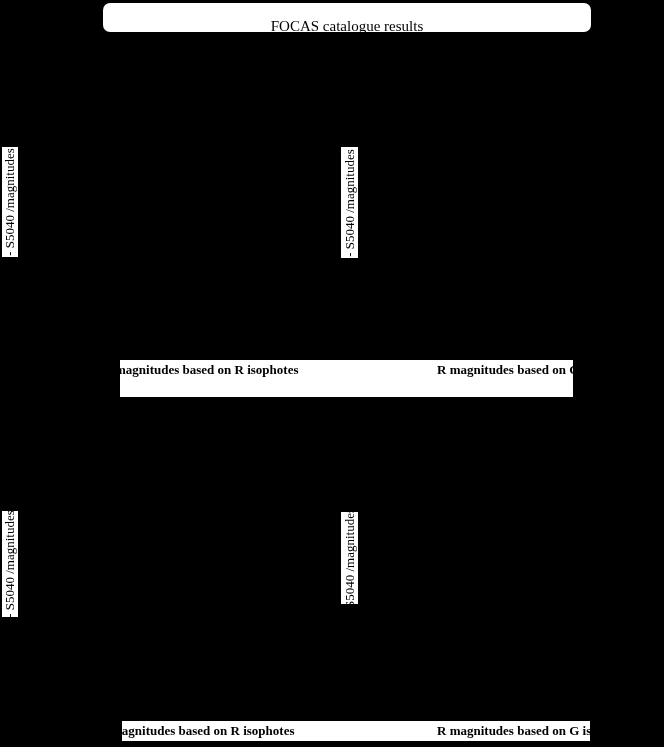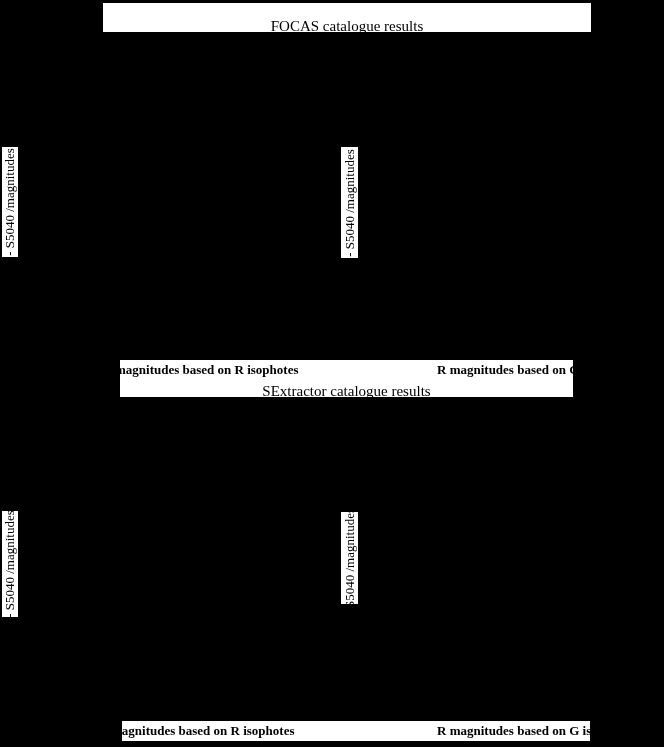--- a/index.html
+++ b/index.html
@@ -10,21 +10,21 @@
     overflow: hidden;
   }
   .canvas { position: relative; width: 664px; height: 747px; background: #000000; }
   .panel {
     position: absolute;
     background: #ffffff;
     color: #000000;
     overflow: hidden;
   }
   
-  #top-title-box { left: 103px; top: 3px; width: 488px; height: 29px; }
+  #top-title-box { left: 103px; top: 3px; width: 488px; height: 29px; border-radius: 7px; }
   .big-title {
     position: absolute; left: 0; right: 0; bottom: -3px;
     text-align: center;
     font-size: 15px; line-height: 18px;
     white-space: nowrap;
   }
   
   .vstrip { }
   #yl-top-left     { left: 2px;   top: 147px; width: 16px; height: 110px; }
   #yl-top-middle   { left: 341px; top: 147px; width: 17px; height: 111px; }
@@ -63,21 +63,20 @@
   <div class="panel vstrip" id="yl-top-left">
     <span class="vtext">- S5040 /magnitudes</span>
   </div>
   <div class="panel vstrip" id="yl-top-middle">
     <span class="vtext">- S5040 /magnitudes</span>
   </div>
 
   <div class="panel" id="middle-box">
     <span class="cap capL">magnitudes based on R isophotes</span>
     <span class="cap capR">R magnitudes based on G isophotes</span>
-    <div class="big-title">SExtractor catalogue results</div>
   </div>
 
   <div class="panel vstrip" id="yl-bottom-left">
     <span class="vtext">- S5040 /magnitudes</span>
   </div>
   <div class="panel vstrip" id="yl-bottom-middle">
     <span class="vtext">S5040 /magnitudes</span>
   </div>
 
   <div class="panel" id="bottom-box">

